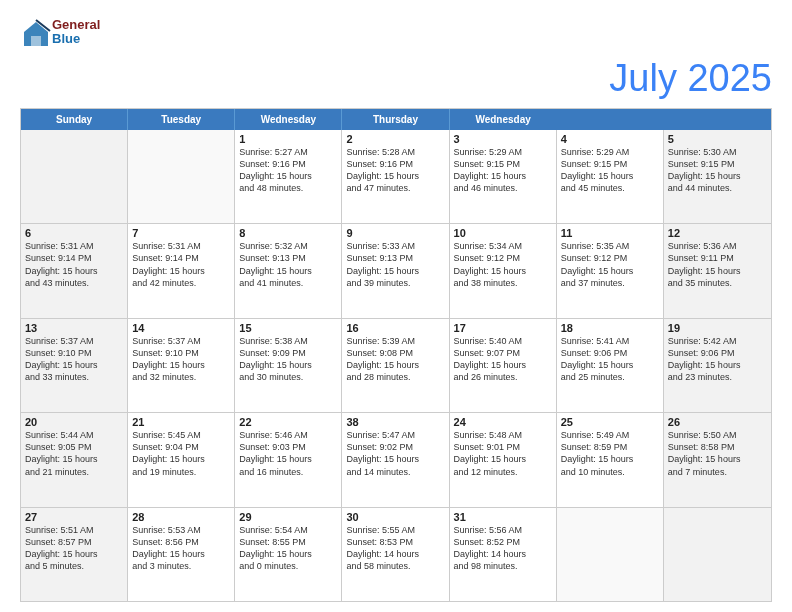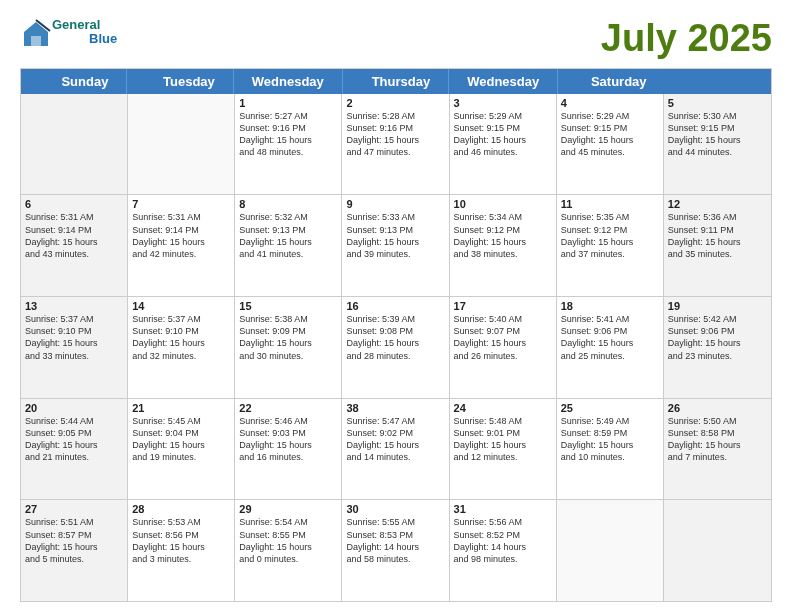--- a/index.html
+++ b/index.html
@@ -27,59 +27,60 @@
       display: flex;
       align-items: center;
     }
     .logo-text {
       display: flex;
       flex-direction: column;
       font-size: 13px;
       font-weight: bold;
       line-height: 1.1;
     }
-    .logo-general { color: #0f766e; }
-    .logo-blue { color: #1a6faf; margin-left: 37px; }
+    .logo-general { color: #7f1d1d; }
+    .logo-blue { color: #1a6faf; }
     .logo-icon {
       width: 28px;
       height: 28px;
       margin-right: 4px;
       position: relative;
     }
     .title-block {
       text-align: right;
     }
     .title-month {
       font-size: 38px;
-      font-weight: bold;
-      color: #4d7c0f;
+      font-weight: normal;
+      color: #3b82f6;
       line-height: 1.1;
+      margin-top: 40px;
     }
     .title-location {
       font-size: 14px;
       color: #333;
       font-weight: normal;
     }
     .calendar {
       flex: 1;
       border: 1px solid #ccc;
       display: flex;
       flex-direction: column;
     }
     .cal-header {
       display: grid;
       grid-template-columns: repeat(7, 1fr);
       background: #3a7abf;
     }
     .cal-header-cell {
       color: #fff;
-      font-size: 13px;
+      font-size: 10px;
       font-weight: bold;
-      text-align: right;
-      padding: 5px 18px;
+      text-align: center;
+      padding: 5px 4px;
       border-right: 1px solid #5a9ad4;
     }
     .cal-header-cell:last-child { border-right: none; }
     .cal-body {
       flex: 1;
       display: flex;
       flex-direction: column;
     }
     .cal-row {
       display: grid;
@@ -134,21 +135,20 @@
     </div>
   </div>
 
   <div class="calendar">
     <div class="cal-header">
     <div class="cal-header-cell">Sunday</div>
         <div class="cal-header-cell">Tuesday</div>
         <div class="cal-header-cell">Wednesday</div>
         <div class="cal-header-cell">Thursday</div>
         <div class="cal-header-cell">Wednesday</div>
-        <div class="cal-header-cell">Saturday</div>
       </div>
     <div class="cal-body">
     <div class="cal-row">
           <div class="cal-cell empty shaded"></div>
           <div class="cal-cell empty"></div>
           <div class="cal-cell">
             <div class="day-num">1</div>
             <div class="cell-line">Sunrise: 5:27 AM</div>
             <div class="cell-line">Sunset: 9:16 PM</div>
             <div class="cell-line">Daylight: 15 hours</div>

